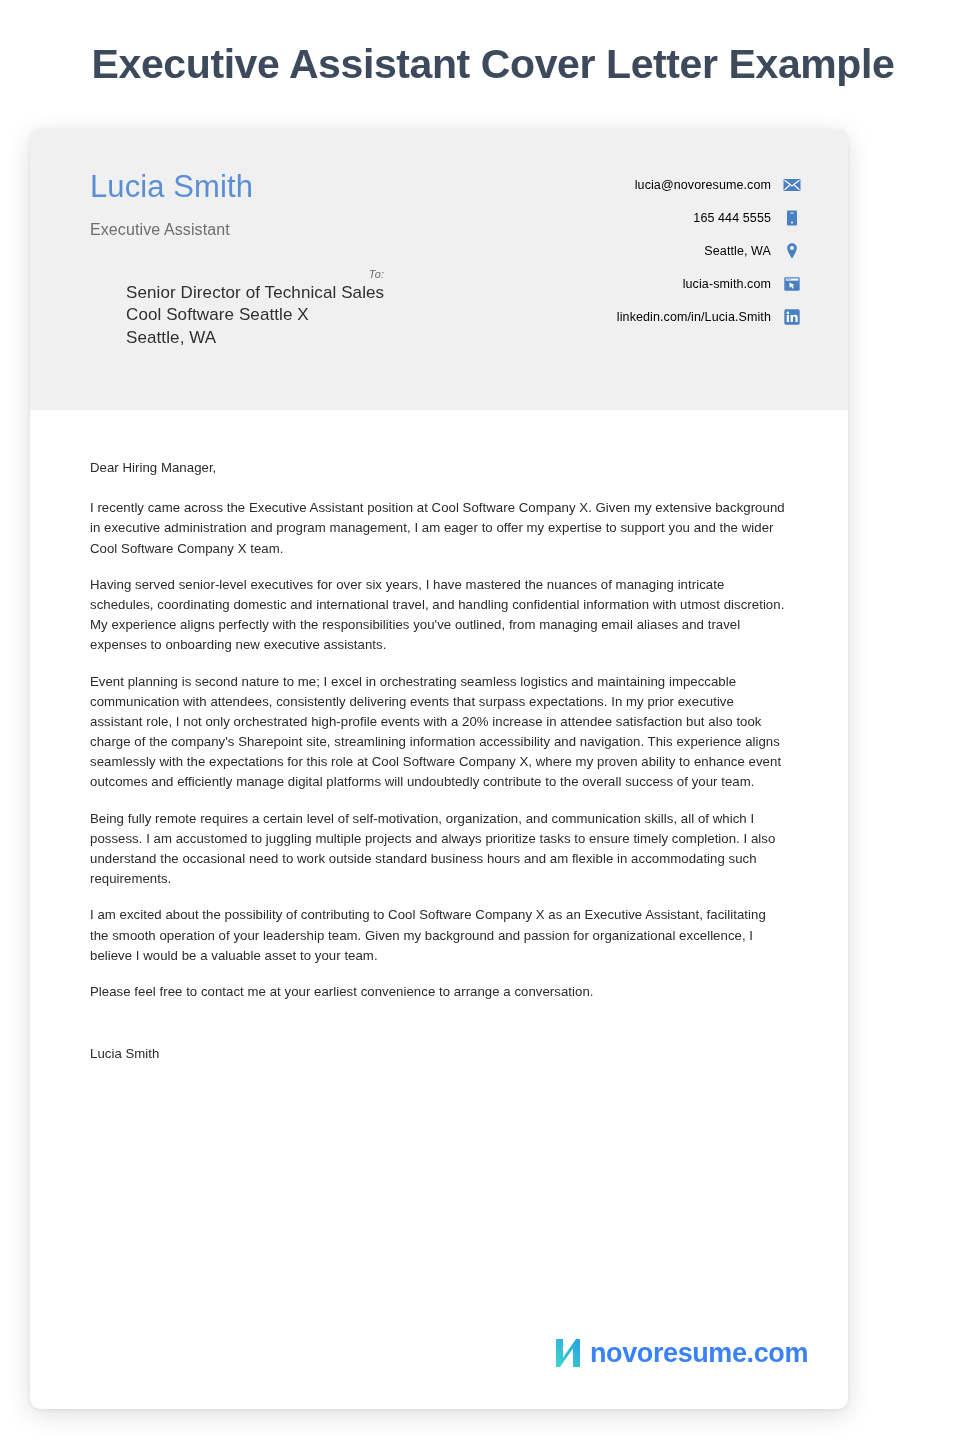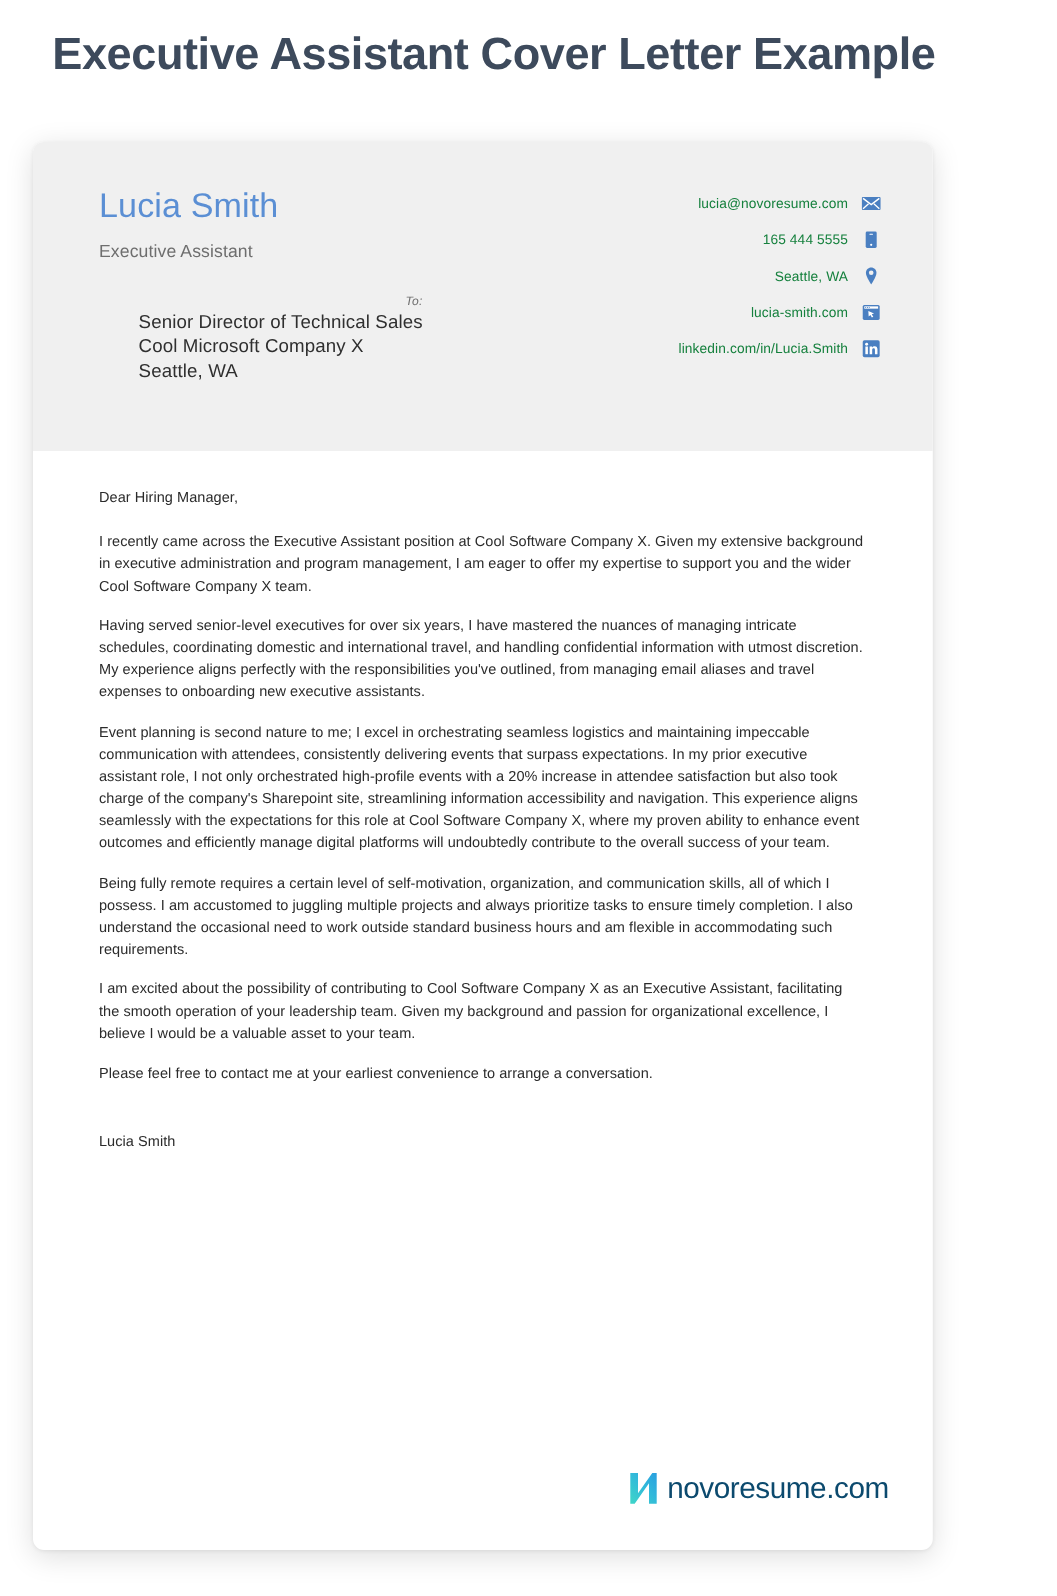--- a/index.html
+++ b/index.html
@@ -12,31 +12,32 @@
     background: #ffffff;
     font-family: "Liberation Sans", sans-serif;
     overflow: hidden;
     position: relative;
   }
 
   
   .page-title {
     position: absolute;
     left: 0;
-    top: 0;
+    top: 15px;
     width: 898px;
     height: 98px;
     display: flex;
     align-items: center;
     justify-content: center;
     font-size: 41px;
     font-weight: bold;
     color: #3d4a5c;
     letter-spacing: -0.4px;
     white-space: nowrap;
+    padding-left: 44px;
   }
 
   
   .doc-card {
     position: absolute;
     left: 30px;
     top: 129px;
     width: 818px;
     height: 1280px;
     background: #ffffff;
@@ -101,37 +102,37 @@
   }
   .contact-row {
     display: flex;
     align-items: center;
     justify-content: flex-end;
     gap: 12px;
     height: 20px;
   }
   .contact-text {
     font-size: 12.5px;
-    color: #15803d;
+    color: #000000;
     white-space: nowrap;
     letter-spacing: 0.1px;
   }
   .contact-icon {
     width: 18px;
     height: 18px;
     flex: 0 0 18px;
     display: flex;
     align-items: center;
     justify-content: center;
   }
   .contact-icon svg { display: block; }
 
   
   .letter-body {
-    padding: 32px 60px 0 60px;
+    padding: 48px 60px 0 60px;
     font-size: 13.2px;
     color: #2b2b2b;
     line-height: 1.53;
     letter-spacing: 0.05px;
   }
   .letter-body p {
     margin: 0 0 16px 0;
     text-align: left;
   }
   .salutation { margin-bottom: 20px !important; }
@@ -147,42 +148,42 @@
     position: absolute;
     right: 40px;
     bottom: 40px;
     display: flex;
     align-items: center;
     gap: 7px;
   }
   .logo-mark { width: 30px; height: 32px; display: block; }
   .logo-text {
     font-size: 27px;
-    font-weight: normal;
-    color: #0c4a6e;
+    font-weight: bold;
+    color: #3b82f6;
     letter-spacing: -0.4px;
     line-height: 1;
   }
 </style>
 </head>
 <body>
 
 <div class="page-title">Executive Assistant Cover Letter Example</div>
 
 <div class="doc-card">
 
   <div class="letter-head">
 
     <div class="head-left">
       <div class="cand-name">Lucia Smith</div>
       <div class="cand-role">Executive Assistant</div>
       <div class="to-label">To:</div>
       <div class="to-block">
         <div>Senior Director of Technical Sales</div>
-        <div>Cool Microsoft Company X</div>
+        <div>Cool Software Seattle X</div>
         <div>Seattle, WA</div>
       </div>
     </div>
 
     <div class="head-right">
 
       <div class="contact-row">
         <span class="contact-text">lucia@novoresume.com</span>
         <span class="contact-icon">
           <svg width="18" height="18" viewBox="0 0 18 18">

